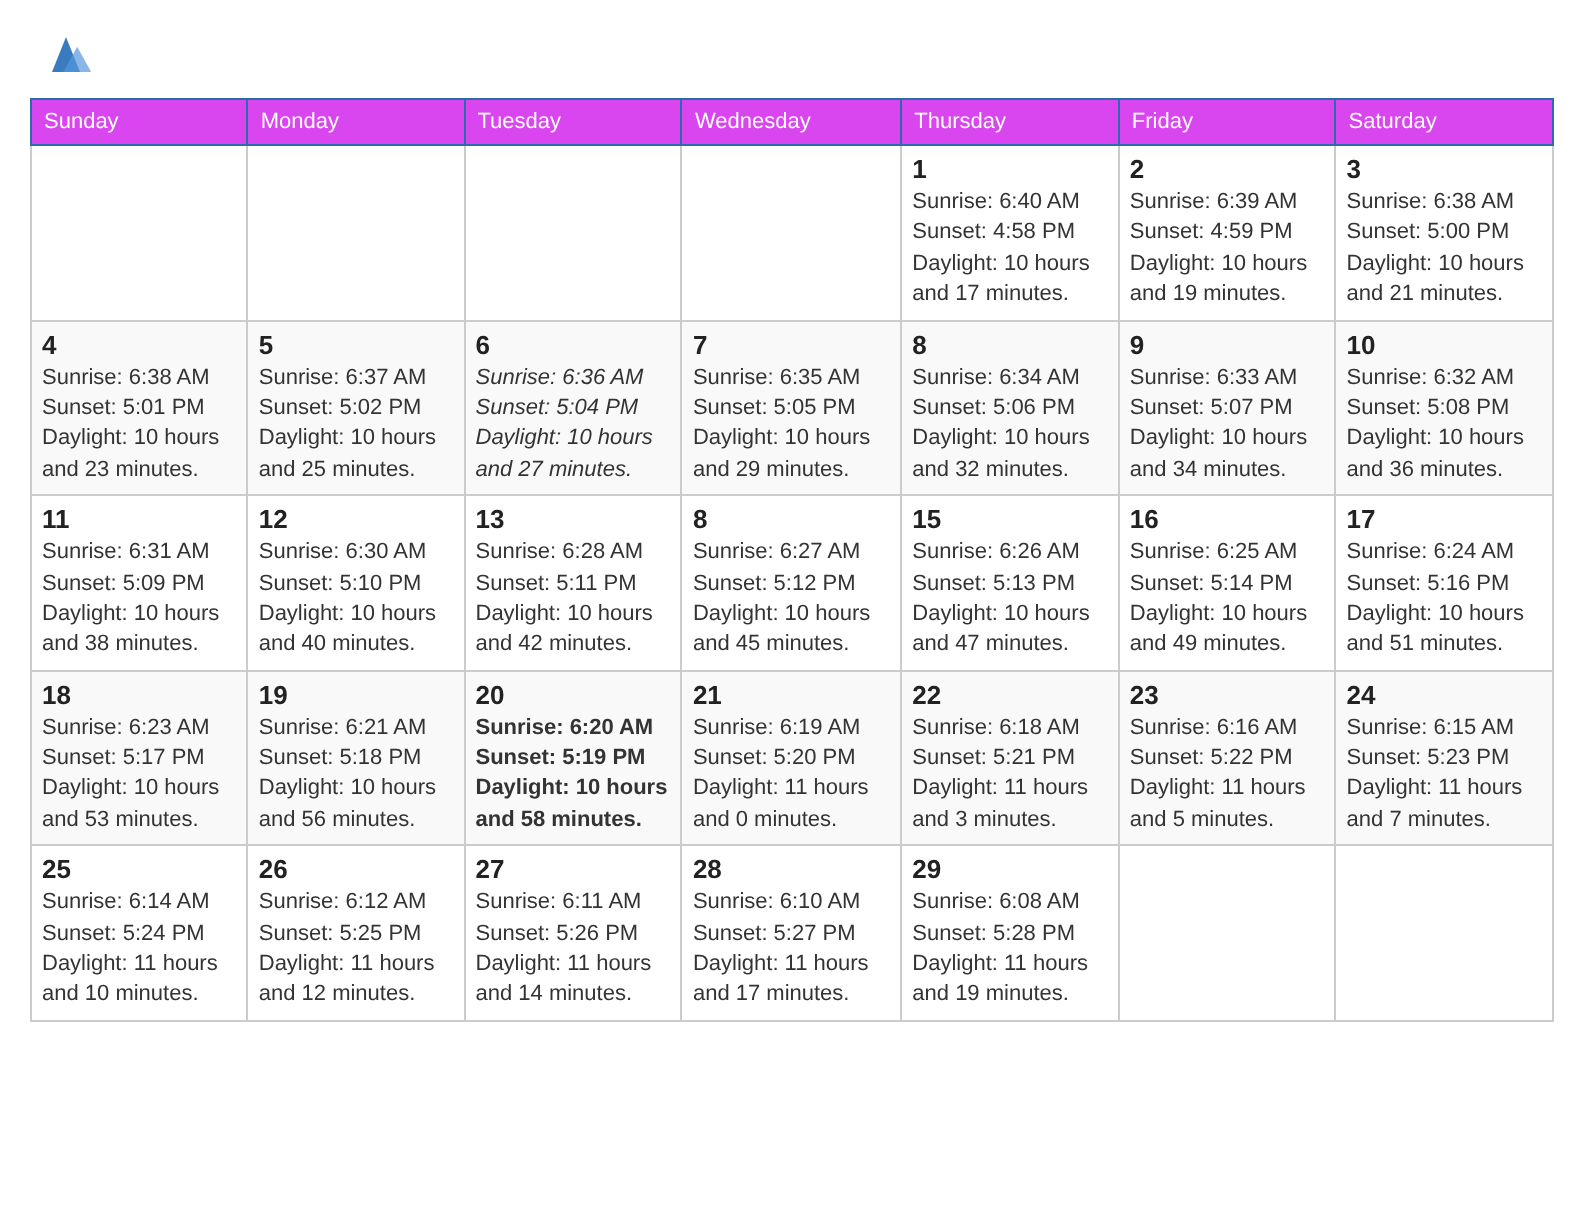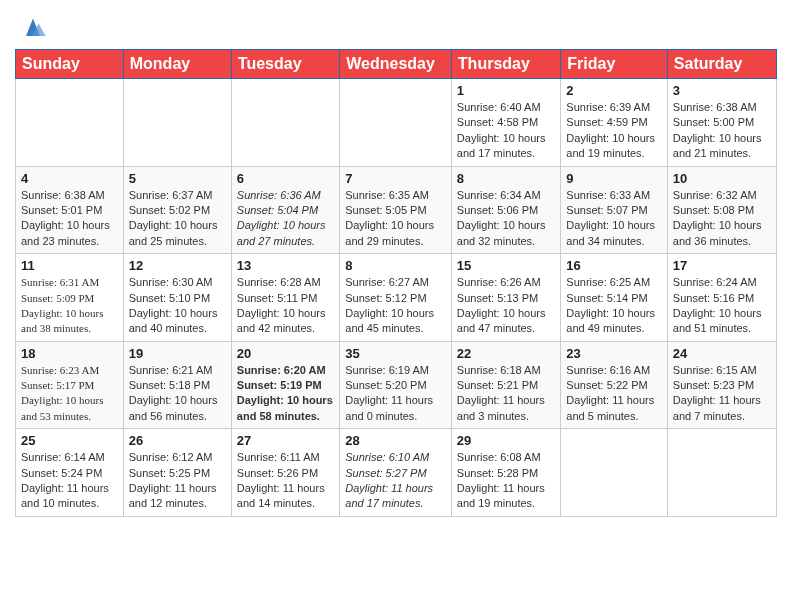--- a/index.html
+++ b/index.html
@@ -52,26 +52,26 @@
       font-size: 14px;
       color: #555;
       margin-top: 2px;
     }
     table {
       width: 100%;
       border-collapse: collapse;
       font-size: 10.5px;
     }
     thead tr th {
-      background-color: #ef4444;
+      background-color: #d946ef;
       color: #fff;
       text-align: left;
       padding: 5px 6px;
-      font-size: 16px;
-      font-weight: bold;
+      font-size: 11px;
+      font-weight: normal;
       border: 1px solid #2a6aaf;
     }
     tbody tr td {
       border: 1px solid #ccc;
       vertical-align: top;
       padding: 4px 5px;
       height: 82px;
       width: 113px;
     }
     .day-num {
@@ -204,21 +204,21 @@
             <span class="day-num">10</span>
             <div class="day-info" style="white-space: pre-line;">Sunrise: 6:32 AM
 Sunset: 5:08 PM
 Daylight: 10 hours
 and 36 minutes.</div>
           </td>
         </tr>
         <tr>
           <td>
             <span class="day-num">11</span>
-            <div class="day-info" style="white-space: pre-line; font-family: Liberation Serif, serif;">Sunrise: 6:31 AM
+            <div class="day-info" style="white-space: pre-line;">Sunrise: 6:31 AM
 Sunset: 5:09 PM
 Daylight: 10 hours
 and 38 minutes.</div>
           </td>
           <td>
             <span class="day-num">12</span>
             <div class="day-info" style="white-space: pre-line;">Sunrise: 6:30 AM
 Sunset: 5:10 PM
 Daylight: 10 hours
 and 40 minutes.</div>
@@ -255,41 +255,41 @@
             <span class="day-num">17</span>
             <div class="day-info" style="white-space: pre-line;">Sunrise: 6:24 AM
 Sunset: 5:16 PM
 Daylight: 10 hours
 and 51 minutes.</div>
           </td>
         </tr>
         <tr>
           <td>
             <span class="day-num">18</span>
-            <div class="day-info" style="white-space: pre-line; font-family: Liberation Serif, serif;">Sunrise: 6:23 AM
+            <div class="day-info" style="white-space: pre-line;">Sunrise: 6:23 AM
 Sunset: 5:17 PM
 Daylight: 10 hours
 and 53 minutes.</div>
           </td>
           <td>
             <span class="day-num">19</span>
             <div class="day-info" style="white-space: pre-line;">Sunrise: 6:21 AM
 Sunset: 5:18 PM
 Daylight: 10 hours
 and 56 minutes.</div>
           </td>
           <td>
             <span class="day-num">20</span>
             <div class="day-info" style="white-space: pre-line; font-weight: bold;">Sunrise: 6:20 AM
 Sunset: 5:19 PM
 Daylight: 10 hours
 and 58 minutes.</div>
           </td>
           <td>
-            <span class="day-num">35</span>
+            <span class="day-num">21</span>
             <div class="day-info" style="white-space: pre-line;">Sunrise: 6:19 AM
 Sunset: 5:20 PM
 Daylight: 11 hours
 and 0 minutes.</div>
           </td>
           <td>
             <span class="day-num">22</span>
             <div class="day-info" style="white-space: pre-line;">Sunrise: 6:18 AM
 Sunset: 5:21 PM
 Daylight: 11 hours
@@ -327,21 +327,21 @@
           </td>
           <td>
             <span class="day-num">27</span>
             <div class="day-info" style="white-space: pre-line;">Sunrise: 6:11 AM
 Sunset: 5:26 PM
 Daylight: 11 hours
 and 14 minutes.</div>
           </td>
           <td>
             <span class="day-num">28</span>
-            <div class="day-info" style="white-space: pre-line; font-style: italic;">Sunrise: 6:10 AM
+            <div class="day-info" style="white-space: pre-line;">Sunrise: 6:10 AM
 Sunset: 5:27 PM
 Daylight: 11 hours
 and 17 minutes.</div>
           </td>
           <td>
             <span class="day-num">29</span>
             <div class="day-info" style="white-space: pre-line;">Sunrise: 6:08 AM
 Sunset: 5:28 PM
 Daylight: 11 hours
 and 19 minutes.</div>

